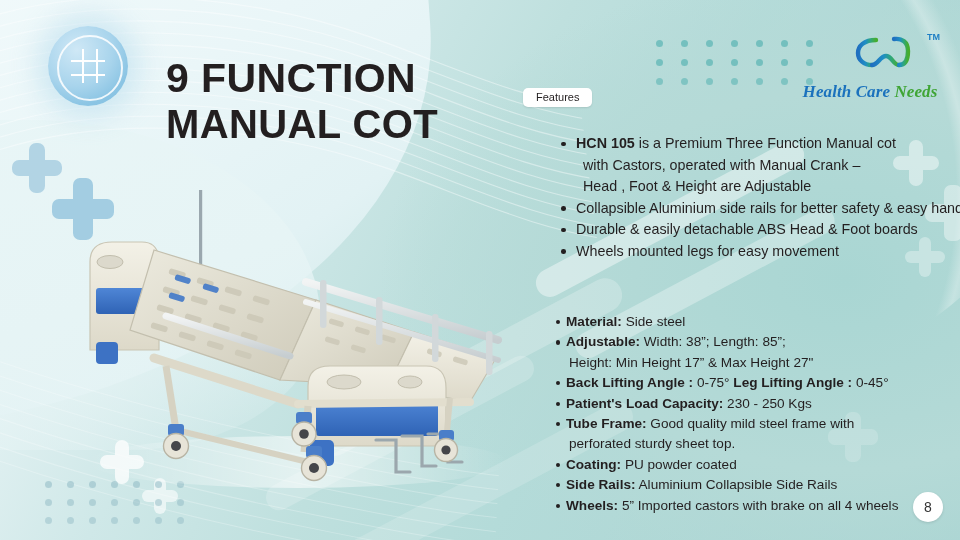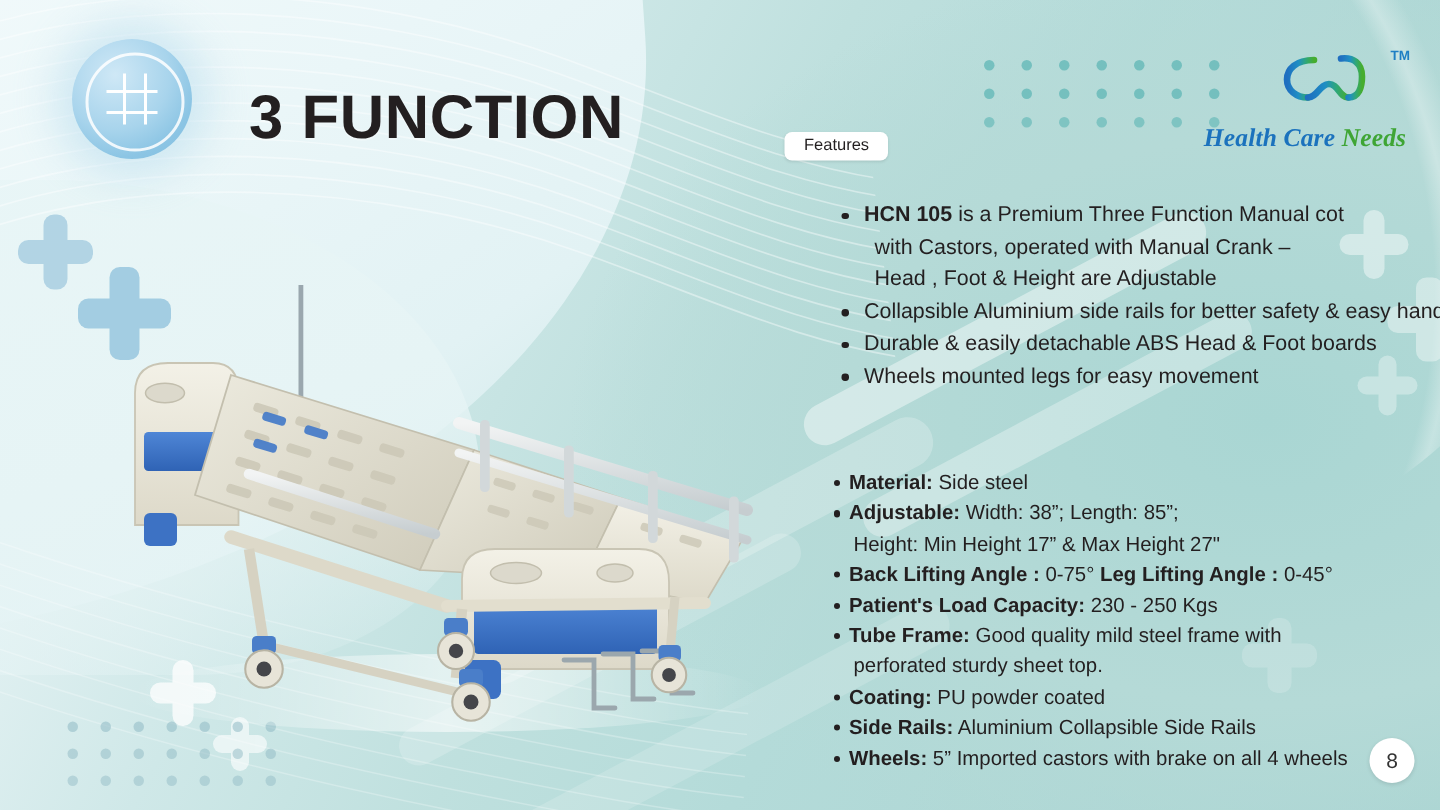--- a/index.html
+++ b/index.html
@@ -271,21 +271,22 @@
 
   <div class="badge-circle">
     <div class="badge-ring"></div>
     <div class="badge-cross">
       <span class="h"></span>
         <span class="v"></span>
     </div>
   </div>
 
   <div class="title-wrap">
-    <div class="title-l1">3 FUNCTION</div>
+    <div class="title-l1">9 FUNCTION</div>
+    <div class="title-l2">MANUAL COT</div>
   </div>
 
   <div class="logo">
     <svg class="logo-mark" viewBox="0 0 118 62">
       <defs>
         <linearGradient id="lg" x1="0" y1="0" x2="1" y2="0">
           <stop offset="0%" stop-color="#1f6fc0"></stop>
           <stop offset="42%" stop-color="#1f8ec4"></stop>
           <stop offset="70%" stop-color="#2fa77a"></stop>
           <stop offset="100%" stop-color="#46ad2e"></stop>

